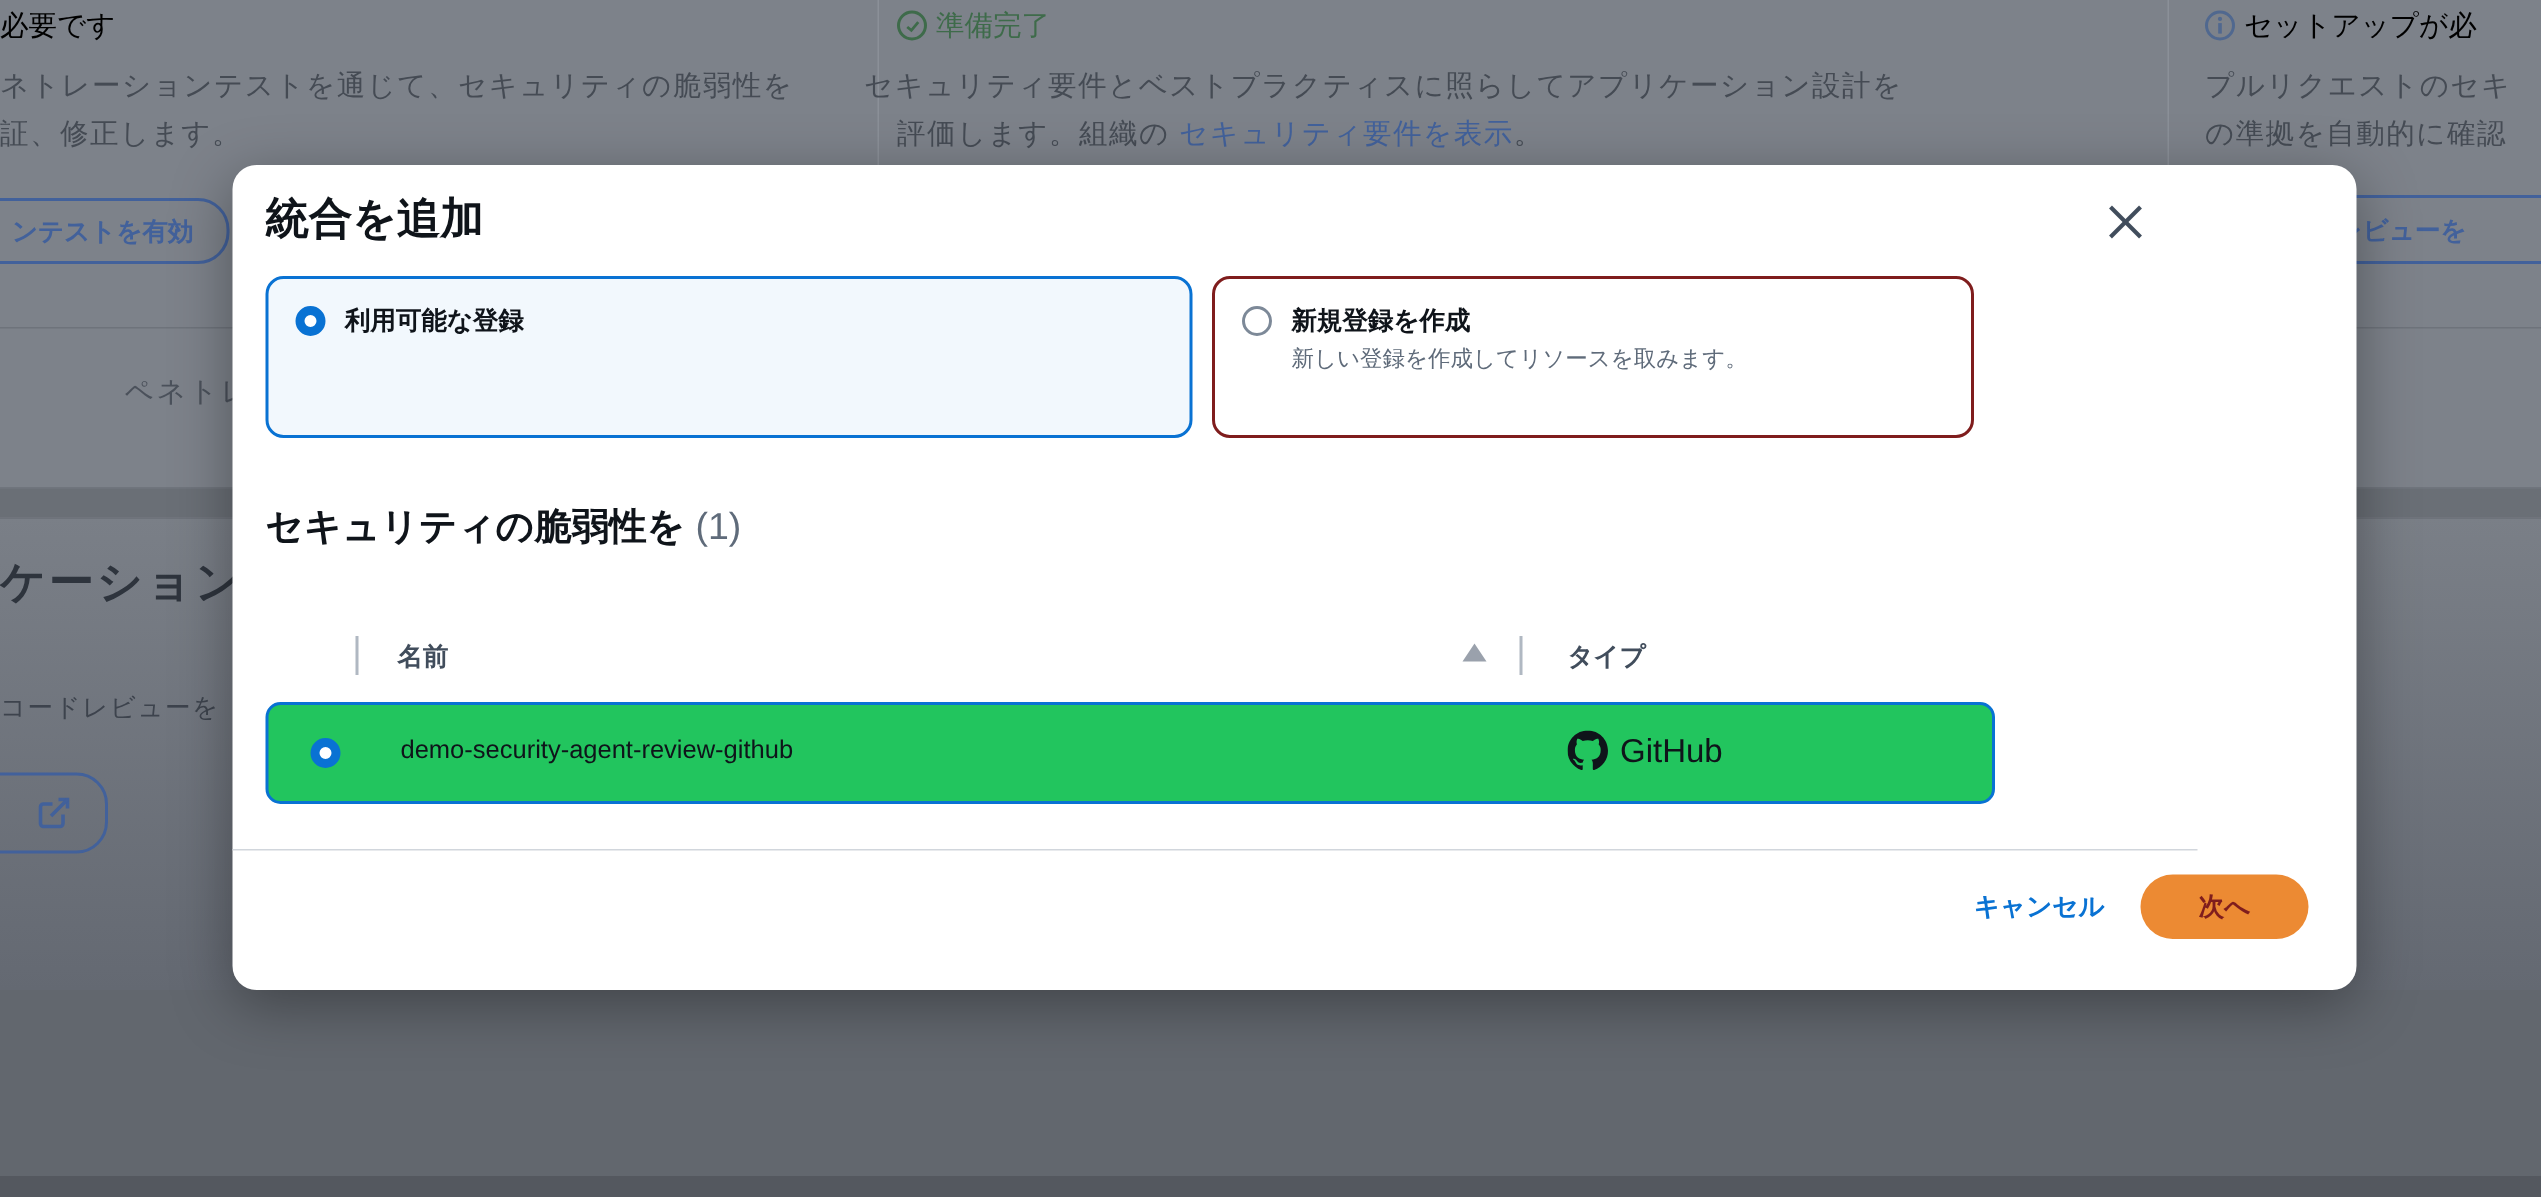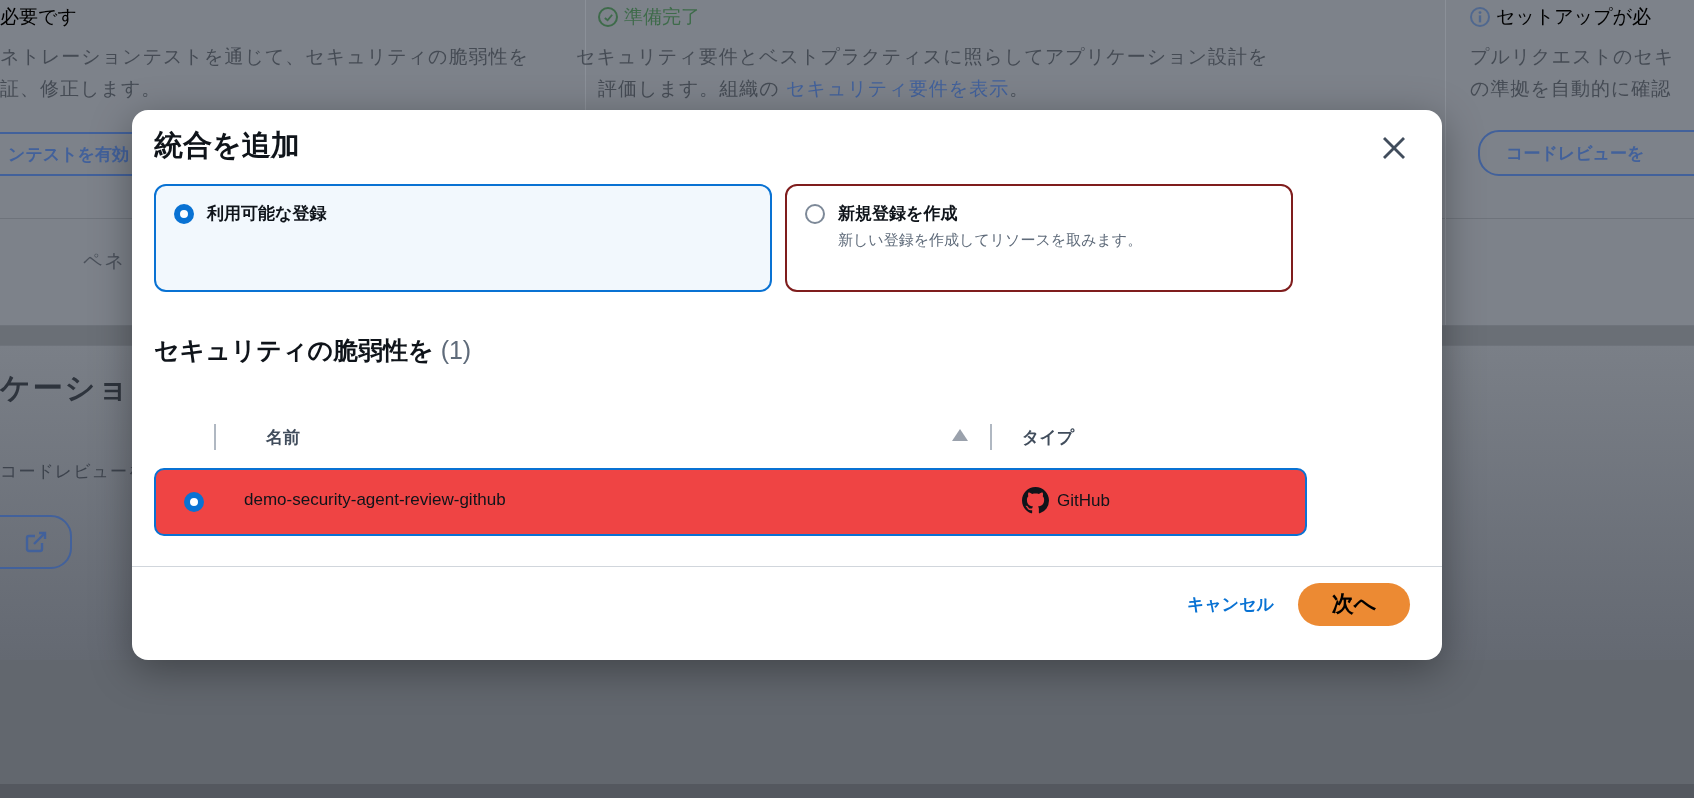--- a/index.html
+++ b/index.html
@@ -21,52 +21,52 @@
   .bd-body{position:absolute;font-size:19px;color:#454b54;white-space:nowrap;letter-spacing:1px;}
   .bd-link{color:#42619b;}
   .bd-pillbtn{position:absolute;border:2px solid #42619b;border-radius:21px;
     color:#42619b;font-size:17px;font-weight:700;display:flex;align-items:center;white-space:nowrap;}
   .bd-tab{position:absolute;font-size:19px;color:#4b515b;white-space:nowrap;letter-spacing:2px;}
   .bd-heading{position:absolute;font-size:30px;font-weight:700;color:#2e343d;white-space:nowrap;letter-spacing:2px;}
   .bd-smalltext{position:absolute;font-size:17px;color:#3d434d;white-space:nowrap;letter-spacing:1px;}
   .icon-circle{width:20px;height:20px;border-radius:50%;border:2px solid currentColor;
     display:inline-flex;align-items:center;justify-content:center;box-sizing:border-box;flex:0 0 auto;}
   
-  .modal{position:absolute;left:132px;top:110px;width:1310px;height:550px;background:#ffffff;
+  .modal{position:absolute;left:155px;top:110px;width:1416px;height:550px;background:#ffffff;
     border-radius:16px;z-index:10;box-shadow:0 10px 40px rgba(0,0,0,0.35);}
   .modal-title{position:absolute;left:22px;top:16px;font-size:29px;font-weight:700;color:#0f141a;}
   .modal-close{position:absolute;left:1242px;top:18px;width:40px;height:40px;border:none;background:none;
     cursor:pointer;display:flex;align-items:center;justify-content:center;padding:0;}
   .cards{position:absolute;left:22px;top:74px;display:flex;gap:13px;}
   .opt-card{box-sizing:border-box;height:108px;border-radius:12px;padding:15px 18px;display:flex;gap:13px;cursor:pointer;}
   .opt-card.sel{width:618px;border:2px solid #0972d3;background:#f2f8fd;}
   .opt-card.unsel{width:508px;border:2px solid #7f1d1d;background:#ffffff;}
   .radio{box-sizing:border-box;width:20px;height:20px;border-radius:50%;background:#fff;flex:0 0 auto;margin-top:3px;}
   .radio.on{border:6px solid #0972d3;}
   .radio.off{border:2px solid #7d8998;}
   .opt-label{font-size:17px;font-weight:700;color:#0f141a;line-height:25px;}
   .opt-desc{font-size:15px;color:#5f6b7a;line-height:22px;margin-top:3px;}
   .sel-title{position:absolute;left:22px;top:224px;font-size:25px;font-weight:700;color:#0f141a;}
   .sel-count{color:#5f6b7a;font-weight:400;}
   .thead{position:absolute;left:22px;top:312px;width:1153px;height:32px;font-size:17px;font-weight:700;color:#414d5c;}
   .thead .vsep{position:absolute;top:2px;width:2px;height:26px;background:#b0b8c2;}
-  .th-name{position:absolute;left:88px;top:4px;cursor:pointer;margin-left:24px;}
+  .th-name{position:absolute;left:88px;top:4px;cursor:pointer;}
   .th-type{position:absolute;left:868px;top:4px;cursor:pointer;}
   .sort-arrow{position:absolute;left:798px;top:7px;width:0;height:0;
     border-left:8px solid transparent;border-right:8px solid transparent;border-bottom:12px solid #9aa1ac;}
   .trow{position:absolute;left:22px;top:358px;width:1153px;height:68px;box-sizing:border-box;
-    border:2px solid #0972d3;border-radius:10px;background:#ef4444;cursor:pointer;}
+    border:2px solid #0972d3;border-radius:10px;background:#22c55e;cursor:pointer;}
   .trow .radio{position:absolute;left:28px;top:22px;margin:0;}
   .trow-name{position:absolute;left:88px;top:20px;font-size:17px;color:#0f141a;}
-  .trow-type{position:absolute;left:866px;top:17px;display:flex;align-items:center;gap:8px;font-size:17px;color:#0f141a;}
+  .trow-type{position:absolute;left:866px;top:17px;display:flex;align-items:center;gap:8px;font-size:22px;color:#0f141a;}
   .footer-sep{position:absolute;left:0;top:456px;width:1310px;height:1px;background:#d1d6dc;}
   .footer{position:absolute;top:470px;right:32px;height:48px;display:flex;align-items:center;gap:24px;}
   .cancel-link{font-size:17px;font-weight:700;color:#0972d3;background:none;border:none;cursor:pointer;padding:0;}
   .next-btn{min-width:112px;height:43px;border:none;border-radius:22px;background:#ec8a33;
-    color:#000000;font-size:22px;font-weight:700;cursor:pointer;padding:0 26px;}
+    color:#7f1d1d;font-size:17px;font-weight:700;cursor:pointer;padding:0 26px;}
   svg{display:block;}
 </style>
 </head>
 <body>
 
 <div class="backdrop">
   <div class="bd-topband"></div>
   <div class="bd-contentband"></div>
   <div class="bd-lowband"></div>
   <div class="bd-bottomstrip"></div>

